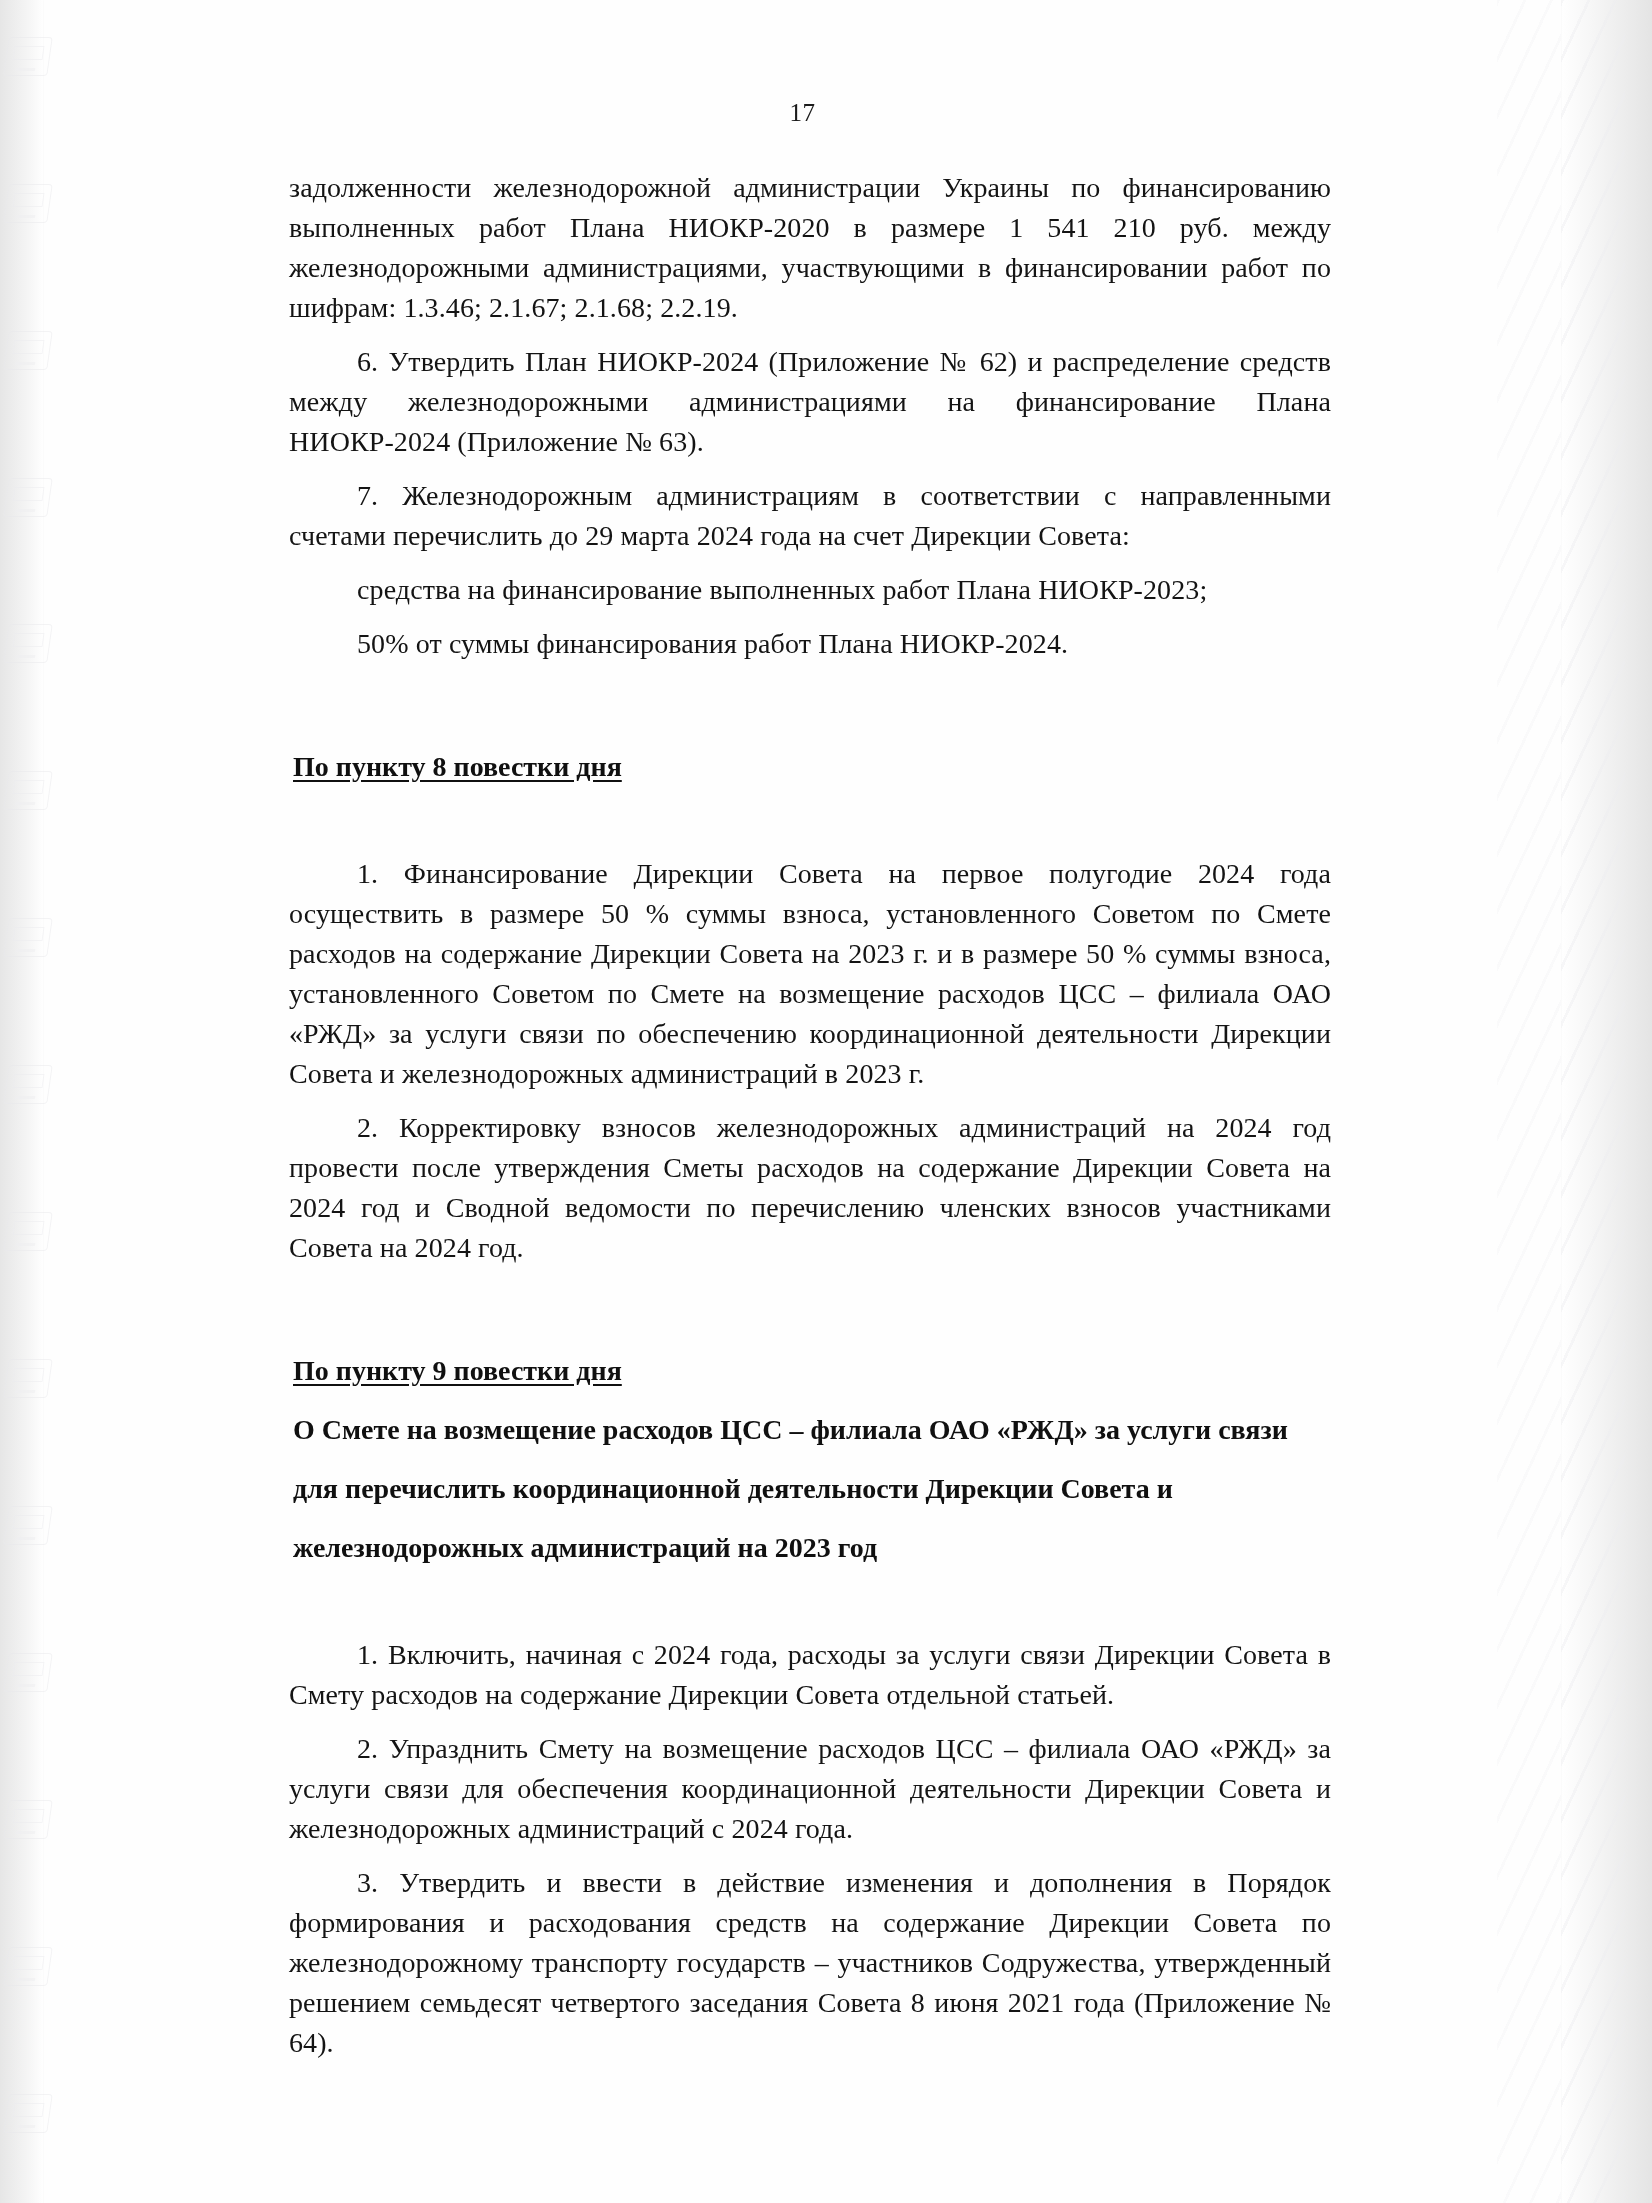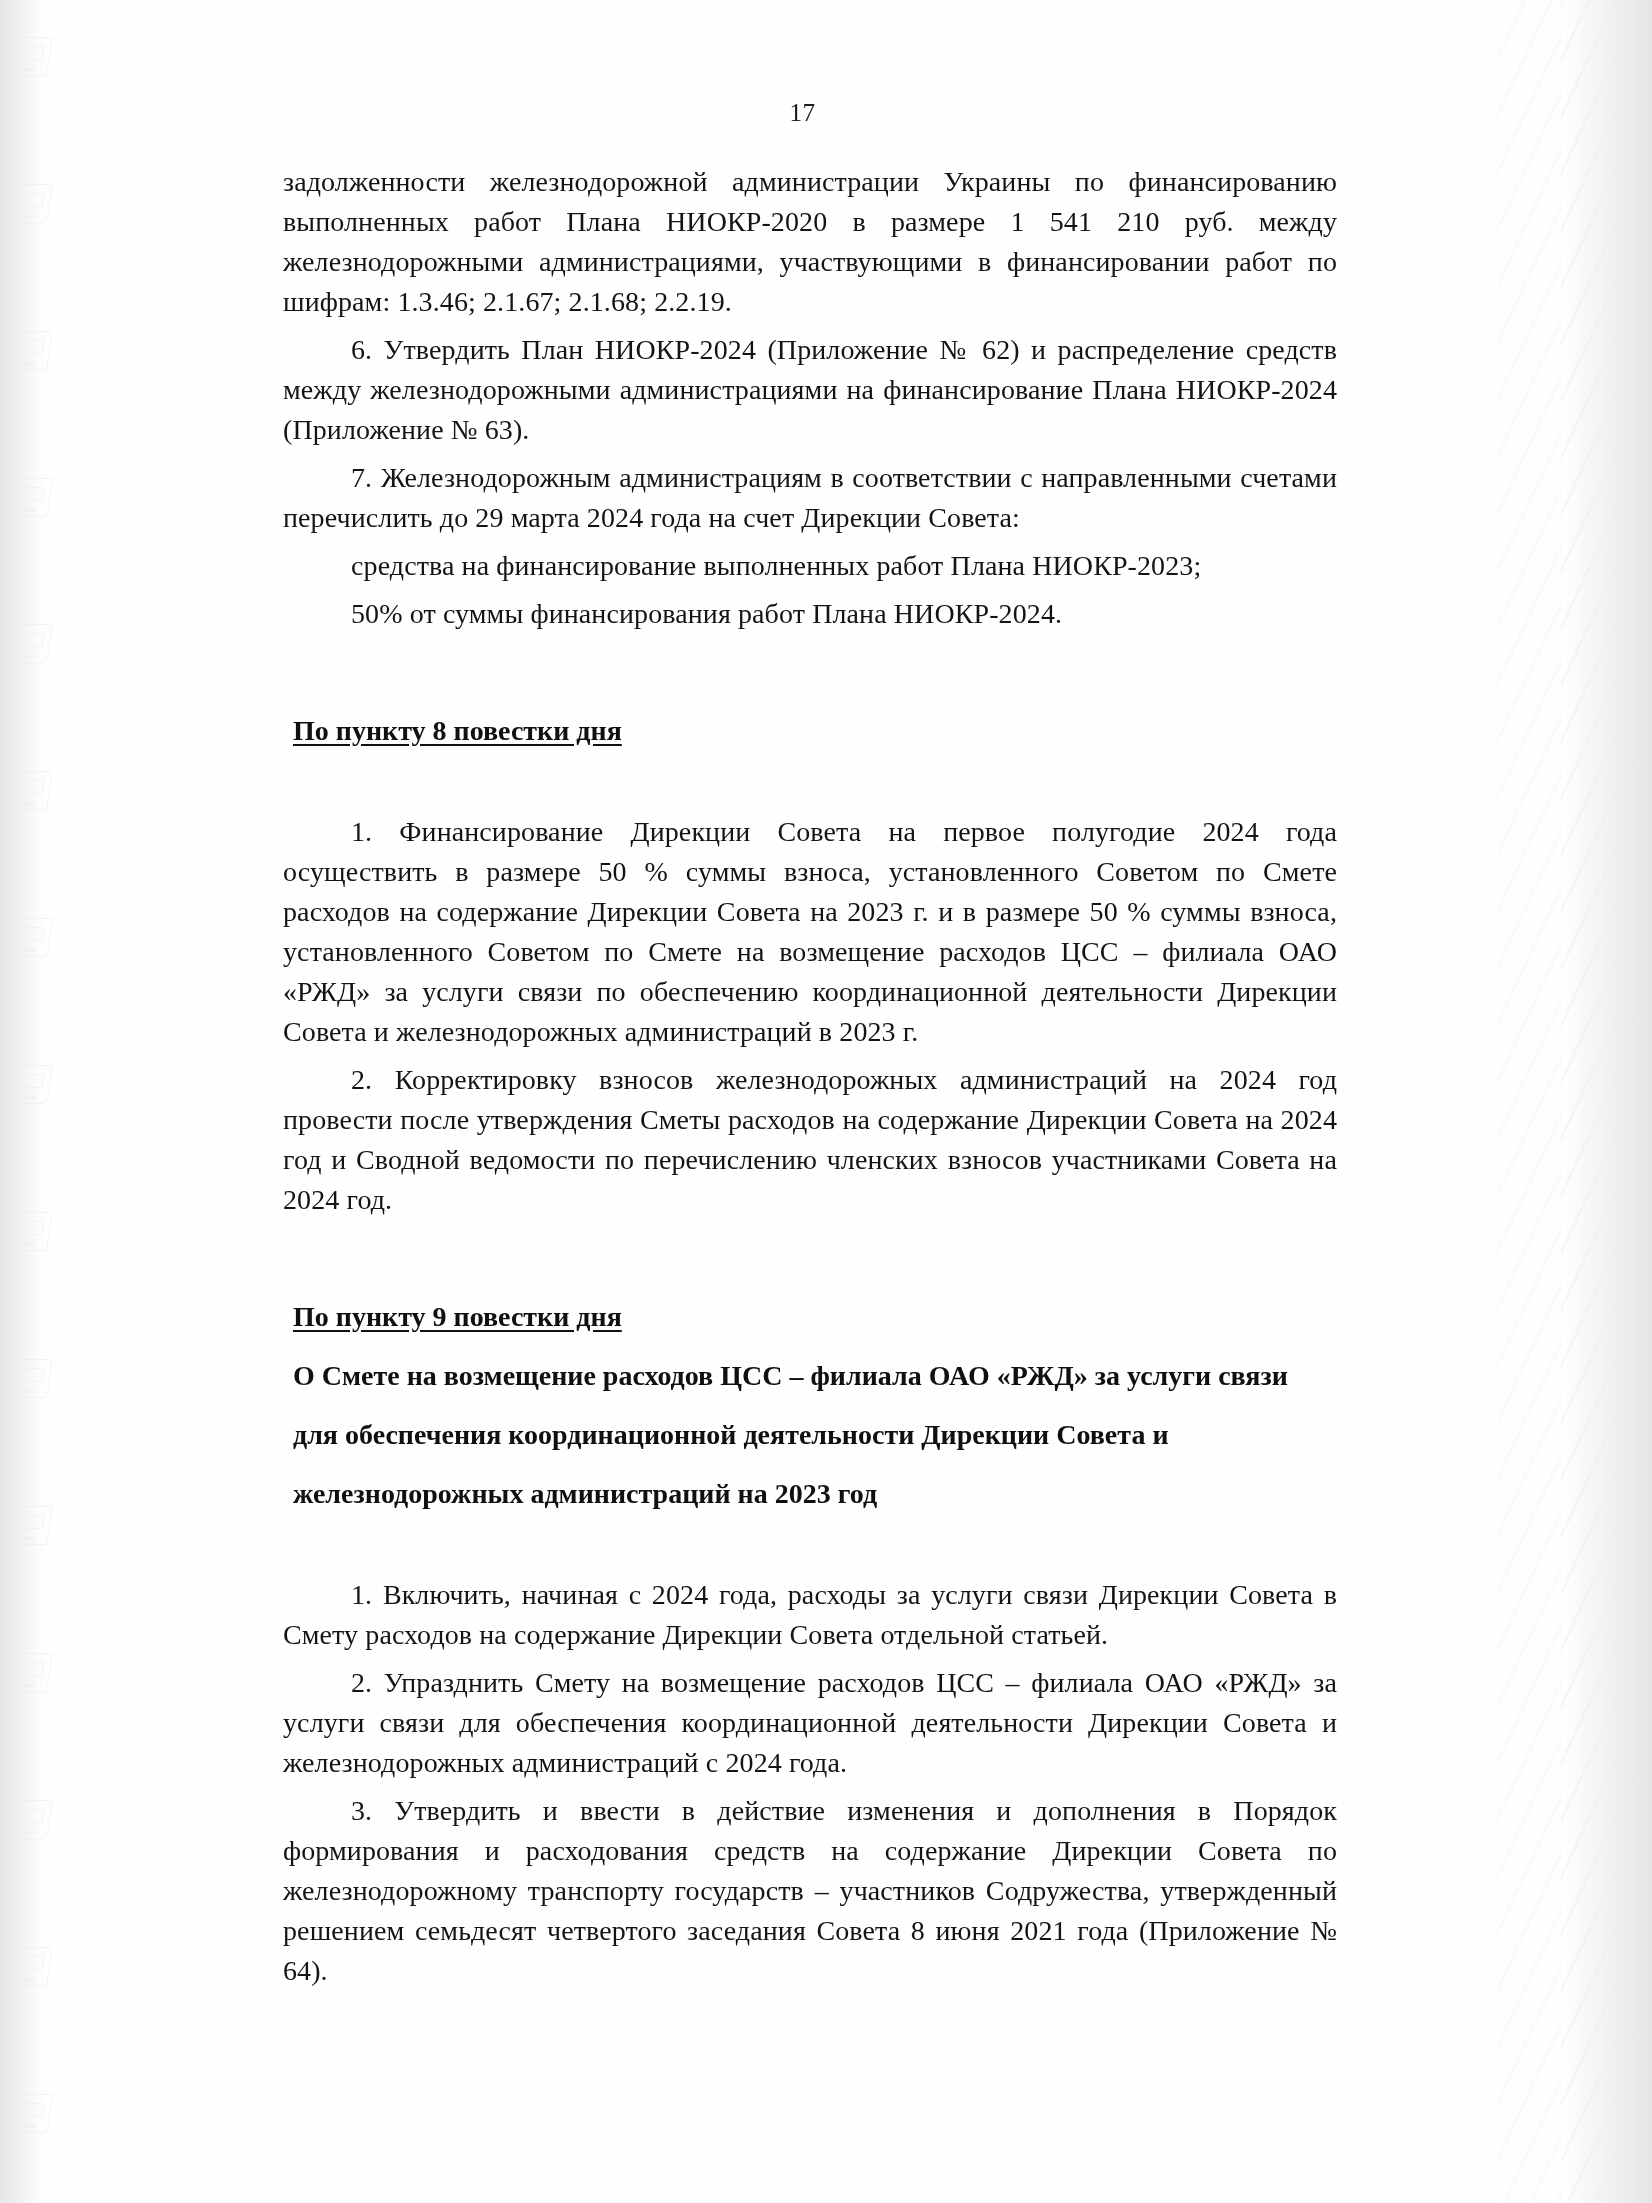--- a/index.html
+++ b/index.html
@@ -113,21 +113,21 @@
   }
 
   .content {
     position: absolute;
     left: 231px;
     top: 154px;
     width: 1070px;
   }
 
   p.body {
-    margin: 8px;
+    margin: 14px;
     font-size: 28px;
     line-height: 40px;
     text-align: justify;
     text-justify: inter-word;
     color: #141414;
     letter-spacing: 0.1px;
   }
   p.indent {
     text-indent: 68px;
   }
@@ -203,21 +203,21 @@
 
       <div class="gap-md"></div>
 
       <p class="body indent">1. Финансирование Дирекции Совета на первое полугодие 2024 года осуществить в размере 50 % суммы взноса, установленного Советом по Смете расходов на содержание Дирекции Совета на 2023 г. и в размере 50 % суммы взноса, установленного Советом по Смете на возмещение расходов ЦСС – филиала ОАО «РЖД» за услуги связи по обеспечению координационной деятельности Дирекции Совета и железнодорожных администраций в 2023 г.</p>
       <p class="body indent">2. Корректировку взносов железнодорожных администраций на 2024 год провести после утверждения Сметы расходов на содержание Дирекции Совета на 2024 год и Сводной ведомости по перечислению членских взносов участниками Совета на 2024 год.</p>
 
       <div class="gap-lg"></div>
 
       <div class="heading-block heading-under">По пункту 9 повестки дня</div>
       <div class="heading-block heading-title">О Смете на возмещение расходов ЦСС – филиала ОАО «РЖД» за услуги связи</div>
-      <div class="heading-block heading-title">для обеспечения координационной деятельности Дирекции Совета и</div>
+      <div class="heading-block heading-title">для перечислить координационной деятельности Дирекции Совета и</div>
       <div class="heading-block heading-title">железнодорожных администраций на 2023 год</div>
 
       <div class="gap-md"></div>
 
       <p class="body indent">1. Включить, начиная с 2024 года, расходы за услуги связи Дирекции Совета в Смету расходов на содержание Дирекции Совета отдельной статьей.</p>
       <p class="body indent">2. Упразднить Смету на возмещение расходов ЦСС – филиала ОАО «РЖД» за услуги связи для обеспечения координационной деятельности Дирекции Совета и железнодорожных администраций с 2024 года.</p>
       <p class="body indent">3. Утвердить и ввести в действие изменения и дополнения в Порядок формирования и расходования средств на содержание Дирекции Совета по железнодорожному транспорту государств – участников Содружества, утвержденный решением семьдесят четвертого заседания Совета 8 июня 2021 года (Приложение № 64).</p>
 
     </div>
   </div>

